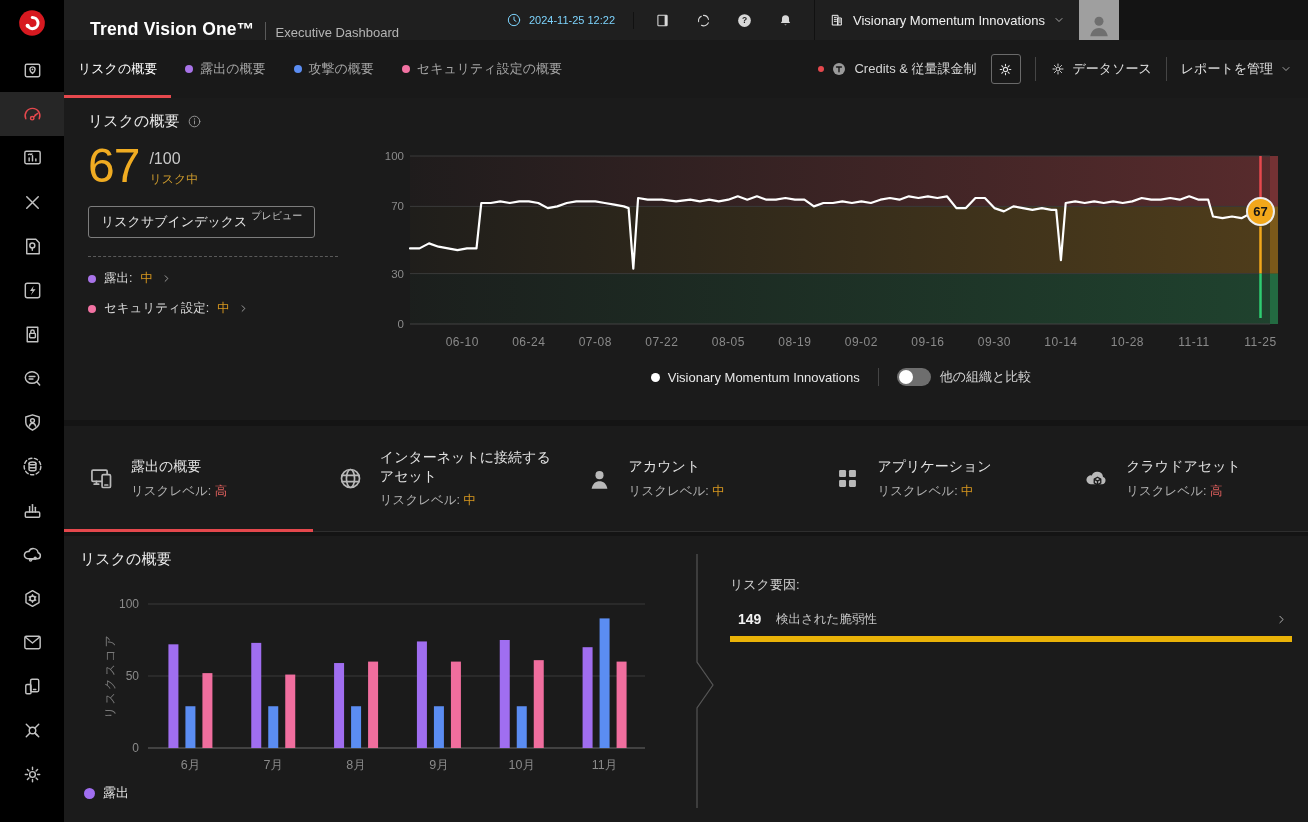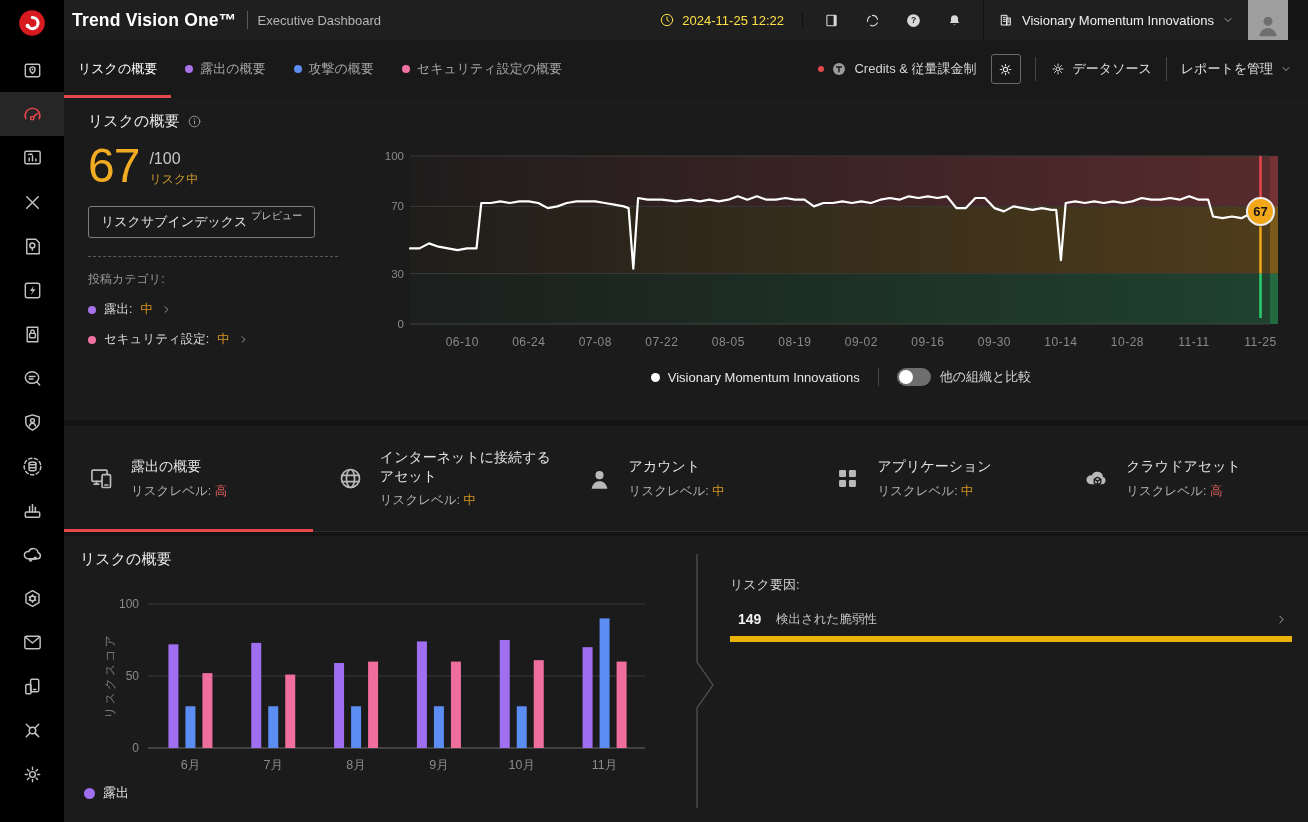--- a/index.html
+++ b/index.html
@@ -8,27 +8,27 @@
   .wrap { position:relative; width:1308px; height:822px; }
 
   
   .sidebar { position:absolute; left:0; top:0; width:64px; height:822px; background:#000; z-index:5; }
   .logo { width:64px; height:46px; display:flex; align-items:center; justify-content:center; }
   .side-items { position:absolute; top:48px; left:0; width:64px; }
   .side-item { width:64px; height:44px; display:flex; align-items:center; justify-content:center; color:#c2c2c2; cursor:pointer; }
   .side-item.active { background:#262626; color:#e5484d; }
 
   
-  .topbar { position:absolute; left:64px; top:0; width:1224px; height:40px; background:#1f1f1f;
-    display:flex; align-items:center; padding-left:8px; }
+  .topbar { position:absolute; left:64px; top:0; width:1055px; height:40px; background:#1f1f1f;
+    display:flex; align-items:flex-end; padding-left:26px; }
   .brand { font-size:17.5px; font-weight:bold; color:#fff; letter-spacing:.2px; white-space:nowrap; }
   .tb-divider { width:1px; height:18px; background:#5a5a5a; margin:0 10px; }
   .subtitle { font-size:13px; color:#b5b5b5; white-space:nowrap; }
   .tb-right { margin-left:auto; display:flex; align-items:center; height:40px; }
-  .clock-group { display:flex; align-items:center; gap:7px; color:#fde047; font-size:13px; padding:0 18px; }
+  .clock-group { display:flex; align-items:center; gap:7px; color:#7dd3fc; font-size:11px; padding:0 18px; }
   .tb-icons { display:flex; align-items:center; gap:24px; padding:0 20px; border-left:1px solid #111; color:#d8d8d8; }
   .tb-iconbtn { display:flex; align-items:center; cursor:pointer; }
   .org-group { display:flex; align-items:center; gap:8px; padding:0 14px; border-left:1px solid #111; color:#f0f0f0; font-size:13px; cursor:pointer; height:40px; }
   .chev-down { display:inline-flex; transform:rotate(90deg); color:#cfcfcf; }
   .avatar { width:40px; height:40px; background:#9f9f9f; display:flex; align-items:flex-end; justify-content:center; color:#6f6f6f; overflow:hidden; }
 
   
   .tabbar { position:absolute; left:64px; top:40px; width:1244px; height:58px; background:#191919;
     display:flex; align-items:center; }
   .tabs { display:flex; align-items:stretch; height:58px; }
@@ -404,21 +404,20 @@
         <span class="score-side">
           <div class="score-max">/100</div>
           <div class="score-level">リスク中</div>
         </span>
       </div>
       <button class="outline-btn">
         <span>リスクサブインデックス</span>
         <span class="sup">プレビュー</span>
       </button>
       <div class="dashed"></div>
-      <div class="cat-label">投稿カテゴリ:</div>
       <div id="cat-list">
           <div class="cat-row">
             <span class="cat-dot" style="background:#a873e8"></span>
             <span>露出:</span>
             <span style="color:#d9981f">中</span>
             <span class="cat-chev">
               <svg width="11" height="11" viewBox="0 0 24 24" fill="none" stroke="currentColor" stroke-width="1.5" stroke-linecap="round" stroke-linejoin="round">
                 <path d="M9 6l6 6-6 6"></path>
               </svg>
             </span>

